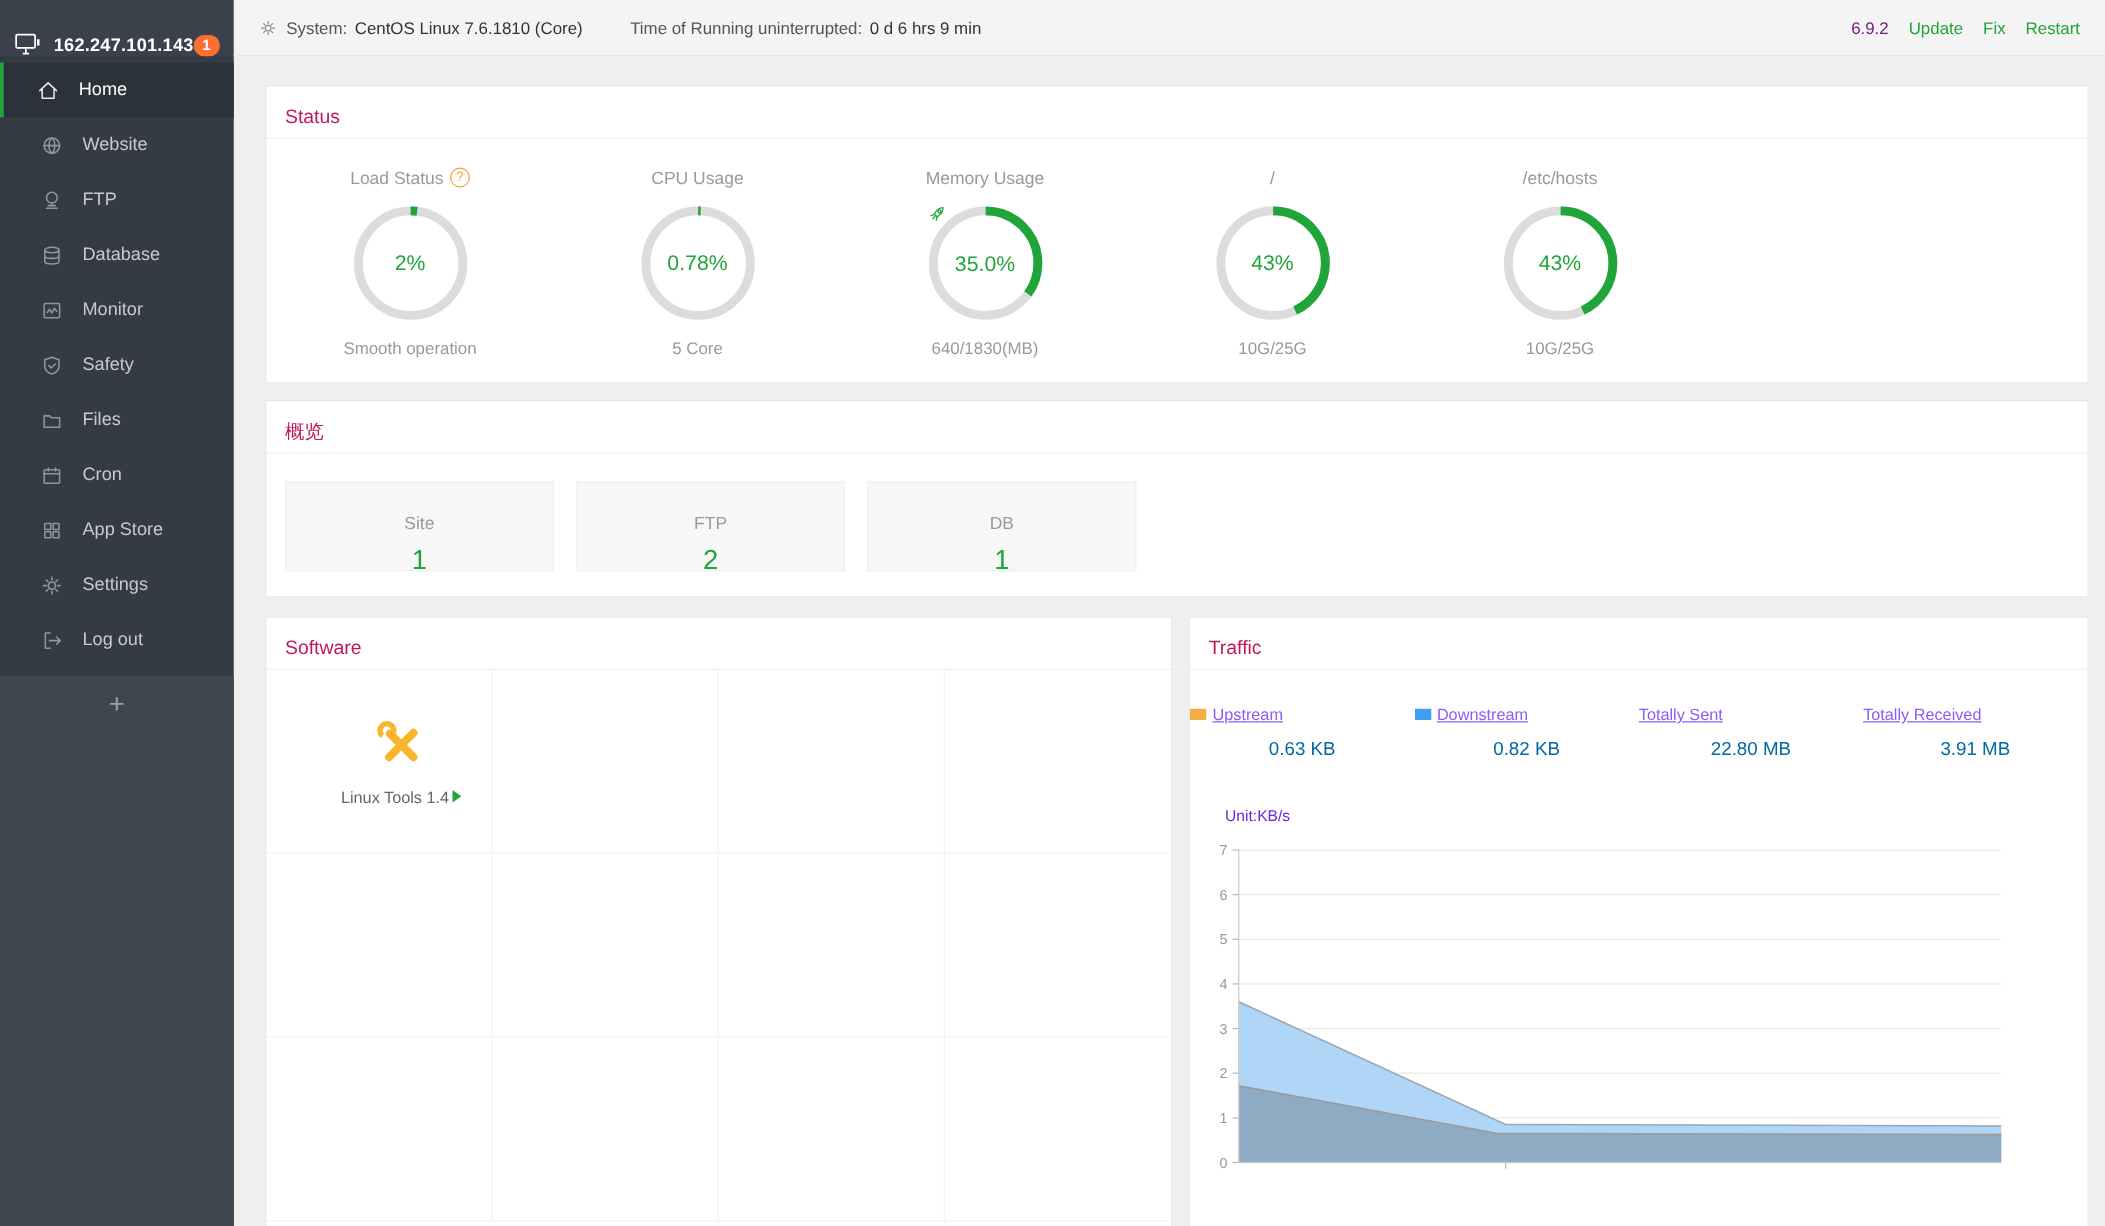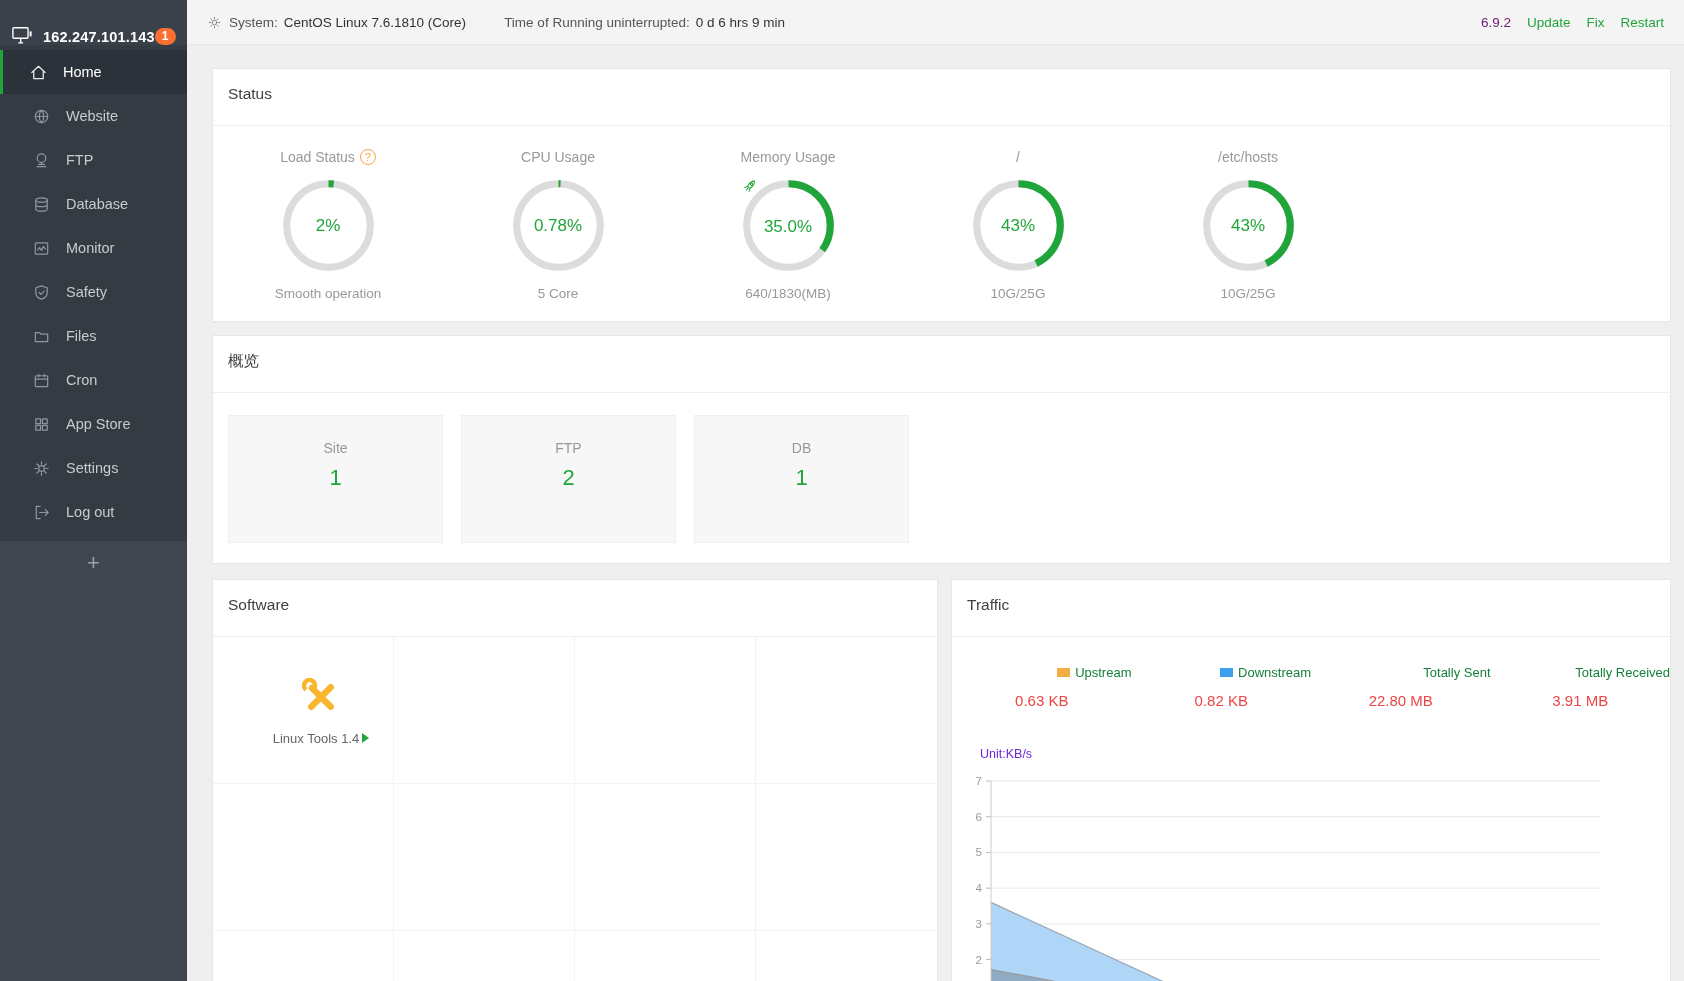--- a/index.html
+++ b/index.html
@@ -31,64 +31,64 @@
   #topbar .gear svg { width:15px; height:15px; }
   .tb-label { color:#555; }
   .tb-value { color:#333; margin-left:6px; }
   .tb-uptime { margin-left:38px; }
   .tb-right { margin-left:auto; display:flex; align-items:center; }
   .tb-version { color:#701a75; font-size:13.5px; }
   .tb-link { color:#20a53a; margin-left:16px; font-size:13.5px; text-decoration:none; cursor:pointer; }
 
   #content { flex:1; padding:13px 13px 0 25px; overflow:hidden; }
   .panel { background:#fff; border:1px solid #e6e6e6; }
-  .panel-hd { height:57px; line-height:49px; padding:0 15px; font-size:15.5px; color:#404040;
+  .panel-hd { height:42px; line-height:49px; padding:0 15px; font-size:15.5px; color:#be185d;
               border-bottom:1px solid #f0f0f0; }
 
   
   #status-panel { margin-top:10px; }
   .st-body { display:flex; padding:12px 0 20px 0; }
   .st-item { width:230px; text-align:center; }
   .st-label { margin-top:8px; height:22px; font-size:14px; color:#999;
               display:flex; align-items:center; justify-content:center; }
   .help-q { width:16px; height:16px; border:1px solid #f9a23c; color:#f9a23c; border-radius:50%;
             font-size:11px; line-height:14px; margin-left:5px; cursor:pointer; flex:none; }
   .st-ring { position:relative; width:95px; height:95px; margin:10px auto 0; }
   .st-ring svg { position:absolute; inset:0; }
   .st-val { position:absolute; inset:0; display:flex; flex-direction:column; align-items:center;
             justify-content:center; color:#20a53a; font-size:17px; }
   .st-val .rocket { margin-bottom:3px; display:flex; }
   .st-sub { margin-top:13px; font-size:13.5px; color:#999; }
 
   
   #overview-panel { margin-top:13px; }
   .ov-body { display:flex; padding:22px 0 20px 15px; }
-  .ov-box { width:215px; height:128px; background:#f7f7f7; border:1px solid #f0f0f0; margin-right:18px;
+  .ov-box { width:215px; height:72px; background:#f7f7f7; border:1px solid #f0f0f0; margin-right:18px;
             text-align:center; cursor:pointer; }
   .ov-label { margin-top:24px; font-size:14px; color:#999; }
   .ov-value { margin-top:9px; font-size:22px; color:#20a53a; }
 
   
   #bottom-row { margin-top:15px; display:flex; gap:13px; height:560px; }
   #software-panel { width:726px; flex:none; }
   .sw-grid { display:grid; grid-template-columns:repeat(4,1fr); grid-auto-rows:147px; }
   .sw-cell { border-right:1px solid #f3f3f3; border-bottom:1px solid #f3f3f3;
              display:flex; flex-direction:column; align-items:center; justify-content:center; }
   .sw-cell:nth-child(4n) { border-right:none; }
   .sw-app { cursor:pointer;padding-left:36px; }
   .sw-name { margin-top:12px; font-size:13px; color:#666; display:flex; align-items:center; }
   .sw-play { width:0; height:0; border-left:7px solid #20a53a; border-top:5px solid transparent;
              border-bottom:5px solid transparent; margin-left:3px; }
 
   #traffic-panel { flex:1; min-width:0; }
   .tf-stats { display:flex; padding-top:28px; }
   .tf-stat { flex:1; text-align:center; }
-  .tf-stat-label { font-size:13px; color:#15803d; display:flex; align-items:center; justify-content:flex-end; }
+  .tf-stat-label { font-size:13px; color:#8b5cf6; display:flex; align-items:center; justify-content:flex-start;text-decoration:underline; }
   .tf-swatch { width:13px; height:9px; display:inline-block; margin-right:5px; flex:none; }
-  .tf-stat-value { margin-top:12px; font-size:15px; color:#ef4444; }
+  .tf-stat-value { margin-top:12px; font-size:15px; color:#0369a1; }
   .tf-chart { margin:38px 12px 0 12px; }
   .tf-unit { font-size:12.5px; color:#6d28d9; margin-left:16px; }
   .tf-chart svg { display:block; margin-top:8px; }
 </style>
 </head>
 <body>
 
 <div id="sidebar">
   <div class="sb-header">
     <span style="display:flex">

